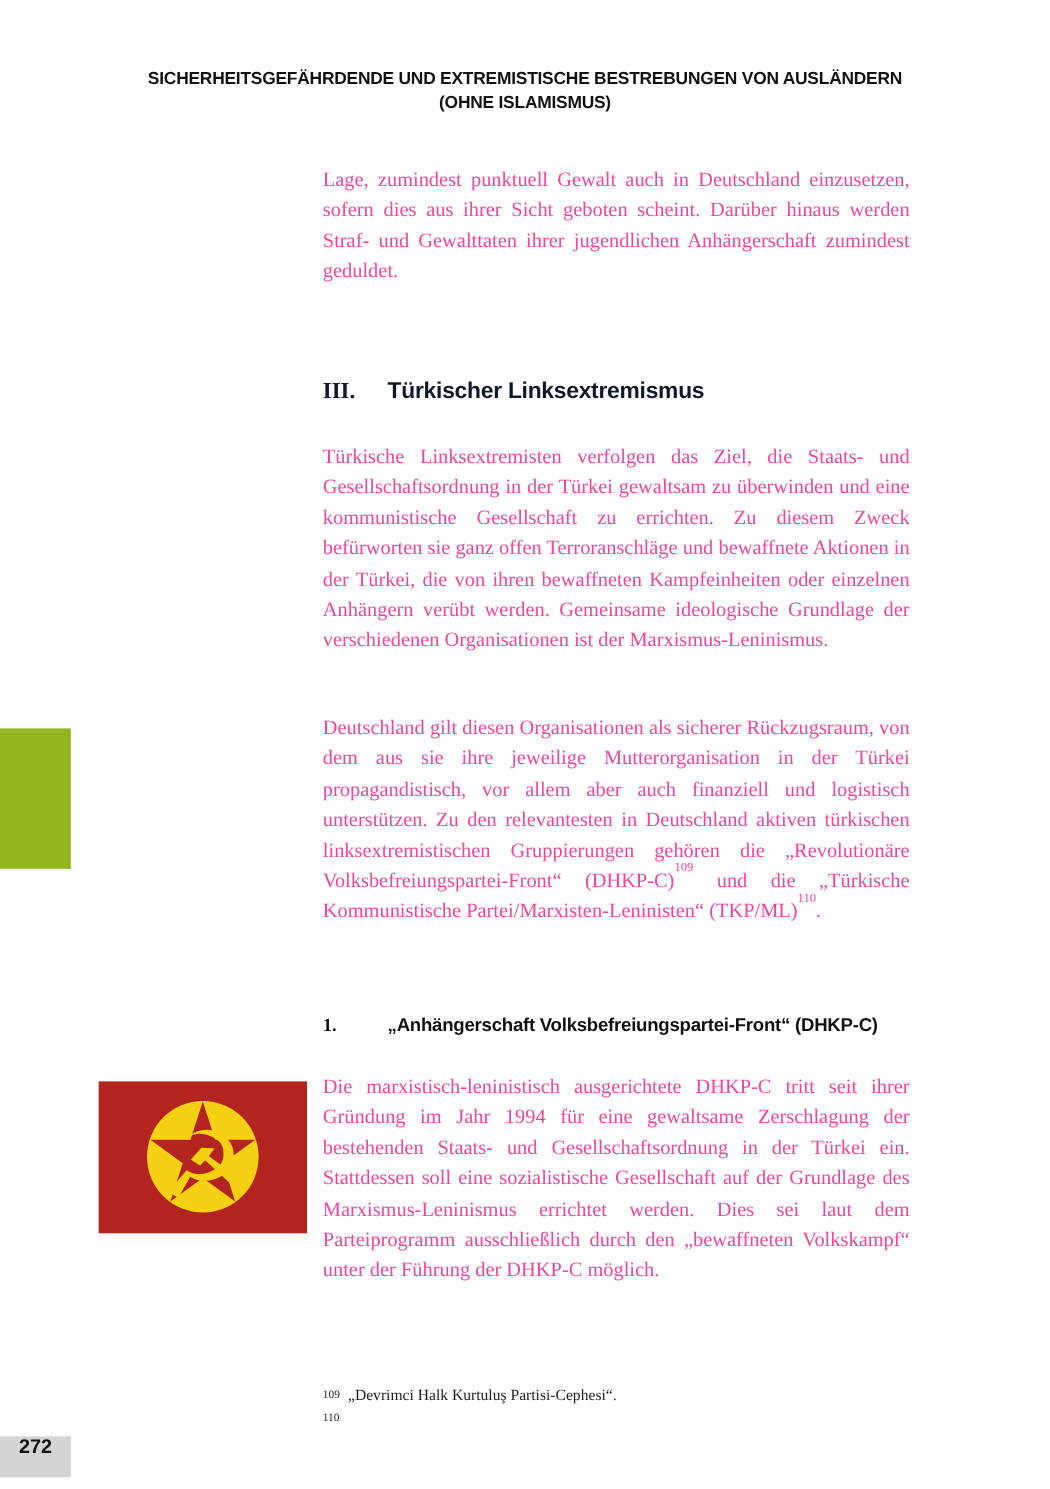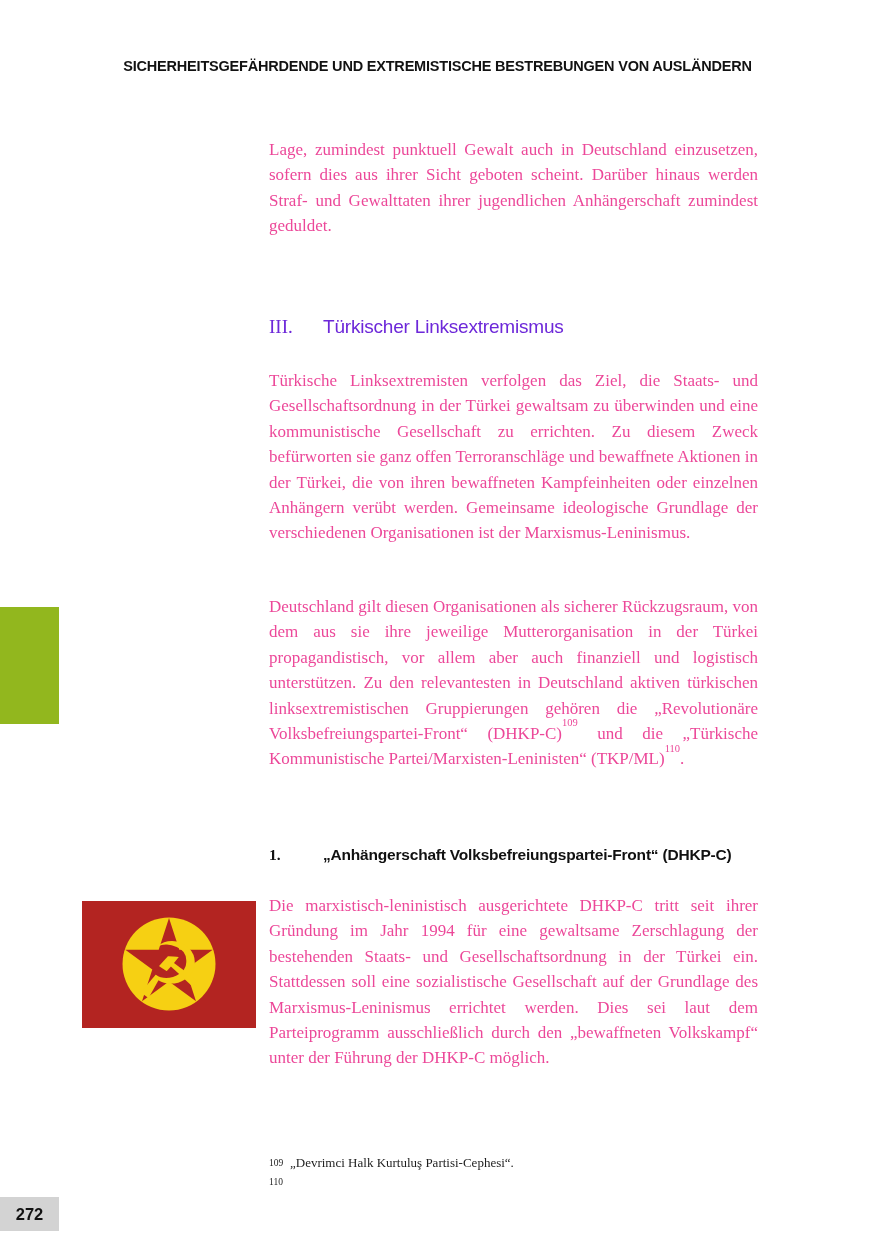--- a/index.html
+++ b/index.html
@@ -13,21 +13,21 @@
     position:absolute; top:32px; left:0; width:100%; text-align:center;
     font-family:"Liberation Sans","DejaVu Sans",sans-serif; font-weight:700;
     font-size:14.5px; line-height:20px; letter-spacing:-0.2px; color:#121212;
   }
   .body-para {
     position:absolute; left:269px; width:489px; margin:0;
     font-size:17px; line-height:25.4px; text-align:justify; color:#ec4899;
   }
   .section-heading {
     position:absolute; left:269px; top:291px; width:489px; display:flex;
-    font-weight:400; font-size:19px; color:#6d28d9; line-height:24px;
+    font-weight:700; font-size:19px; color:#0f172a; line-height:24px;
   }
   .sub-heading {
     position:absolute; left:269px; top:820px; width:489px; display:flex;
     font-weight:700; font-size:15.5px; color:#111; line-height:21px;
   }
   .heading-num {
     font-family:"Liberation Serif","DejaVu Serif",serif; flex:0 0 54px;
   }
   .heading-title {
     font-family:"Liberation Sans","DejaVu Sans",sans-serif; letter-spacing:-0.2px;
@@ -36,32 +36,33 @@
   .green-marker { position:absolute; left:0; top:583px; width:59px; height:117px; }
   .flag { position:absolute; left:82px; top:877px; width:174px; height:127px; }
   .footnotes {
     position:absolute; left:269px; top:1130px; width:489px;
     font-size:13px; line-height:17.5px; color:#1d1d1d;
   }
   .fn-row { display:flex; }
   .fn-ref { font-size:9.5px; flex:0 0 21px; padding-top:1px; }
   .page-band {
     position:absolute; left:0; top:1173px; width:59px; height:34px;
-    display:flex; align-items:center; justify-content:center;
+    display:flex; align-items:flex-start; justify-content:center;
     font-family:"Liberation Sans","DejaVu Sans",sans-serif; font-weight:700;
     font-size:16.5px; color:#111;
   }
 </style>
 </head>
 <body>
 
 <div class="page">
 
   <header class="page-header">
     <div>SICHERHEITSGEFÄHRDENDE UND EXTREMISTISCHE BESTREBUNGEN VON AUSLÄNDERN</div>
+    <div>(OHNE ISLAMISMUS)</div>
   </header>
 
   <p class="body-para" style="top:113px;">
     <span>Lage, zumindest punktuell Gewalt auch in Deutschland einzusetzen, sofern dies aus ihrer Sicht geboten scheint. Darüber hinaus werden Straf- und Gewalttaten ihrer jugendlichen Anhängerschaft zumindest geduldet.</span>
   </p>
 
   <div class="green-marker" style="background:#92b71e;"></div>
 
   <h2 class="section-heading" style="margin:0;">
     <span class="heading-num">III.</span>

